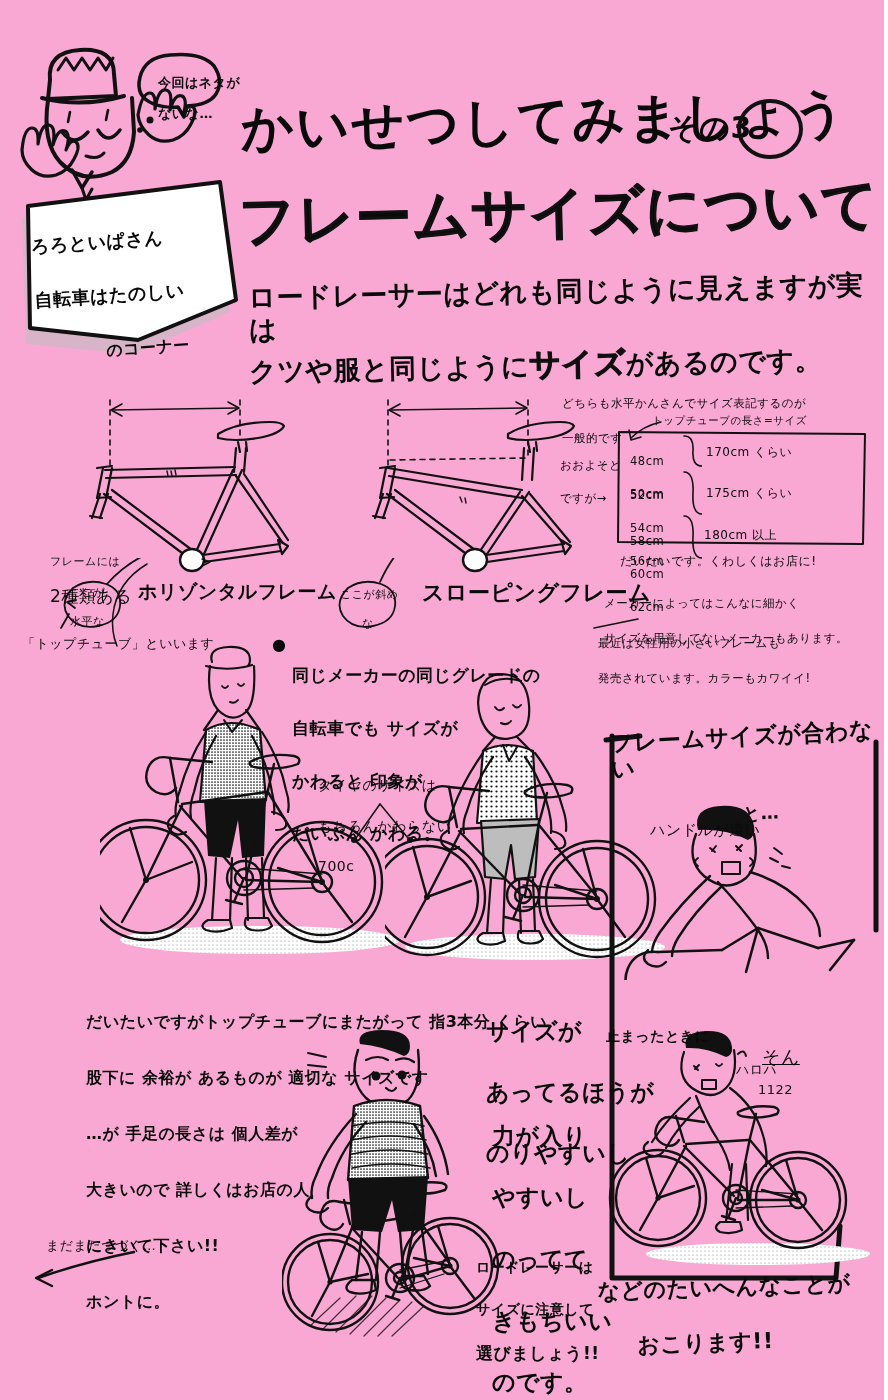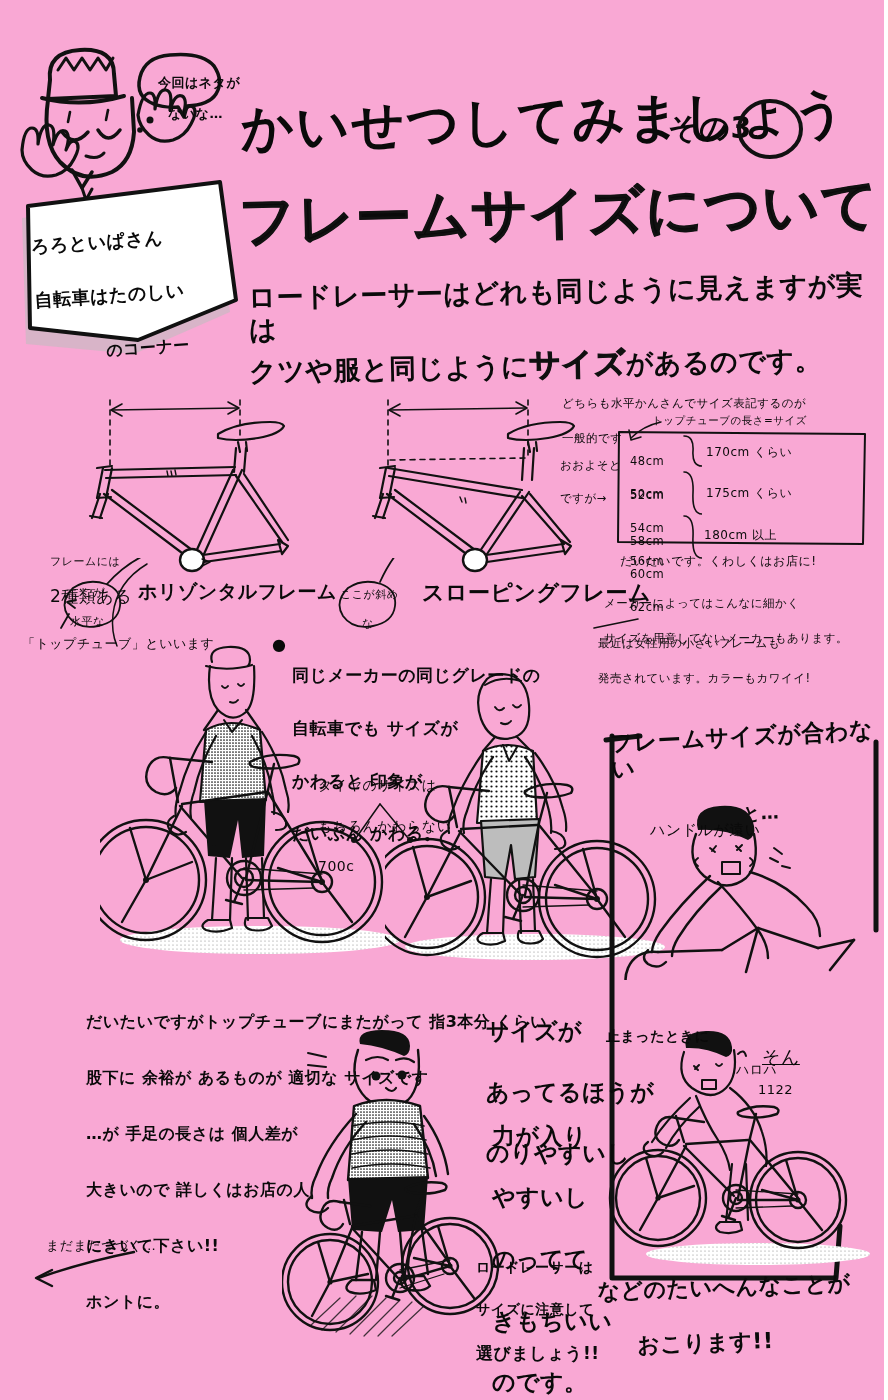--- a/index.html
+++ b/index.html
@@ -79,21 +79,21 @@
       <path d="M128 95 q4 -22 12 -22 q6 0 5 16 q3 -20 11 -19 q7 1 4 20 q5 -17 12 -14 q6 3 1 19 q5 -12 10 -8 q5 4 -2 17 q-6 12 -18 16 q-14 4 -24 -5 q-10 -9 -11 -20 z"></path>
       <path d="M12 130 q2 -22 10 -22 q7 0 6 16 q3 -20 11 -19 q7 1 4 20 q5 -17 12 -14 q6 3 1 19 q5 -12 10 -8 q5 4 -2 17 q-6 12 -18 16 q-14 4 -24 -5 q-10 -9 -10 -20 z"></path>
     </g>
 
     <path class="ink" stroke-width="3.5" d="M62 150 l10 18 l10 -16"></path>
     <path class="ink" stroke-width="3" d="M72 168 l4 12 l6 -11"></path>
   </svg>
 
   <div class="hw" style="left:158px;top:60px;font-size:13px;">
     <span>今回はネタが</span><br>
-    <span style="margin-left:10px;display:inline-block">ないな…</span>
+    <span style="margin-left:0;display:inline-block">ないな…</span>
   </div>
 
   <svg style="position:absolute;left:8px;top:170px;" width="250" height="200" viewBox="0 0 250 200">
     <path class="shade" d="M14 48 l190 -26 l18 120 l-96 42 l-108 -10 z" opacity="0.55"></path>
     <path class="white" d="M20 36 l192 -24 l16 118 l-98 40 l-108 -12 z"></path>
     <path class="ink" stroke-width="4" d="M20 36 l192 -24 l16 118 l-98 40 l-108 -12 z"></path>
   </svg>
 
   <div class="hw big" style="left:28px;top:206px;font-size:18px;line-height:1.5;transform:rotate(-4deg);transform-origin:left top;">
     <span>ろろといぱさん</span><br>

